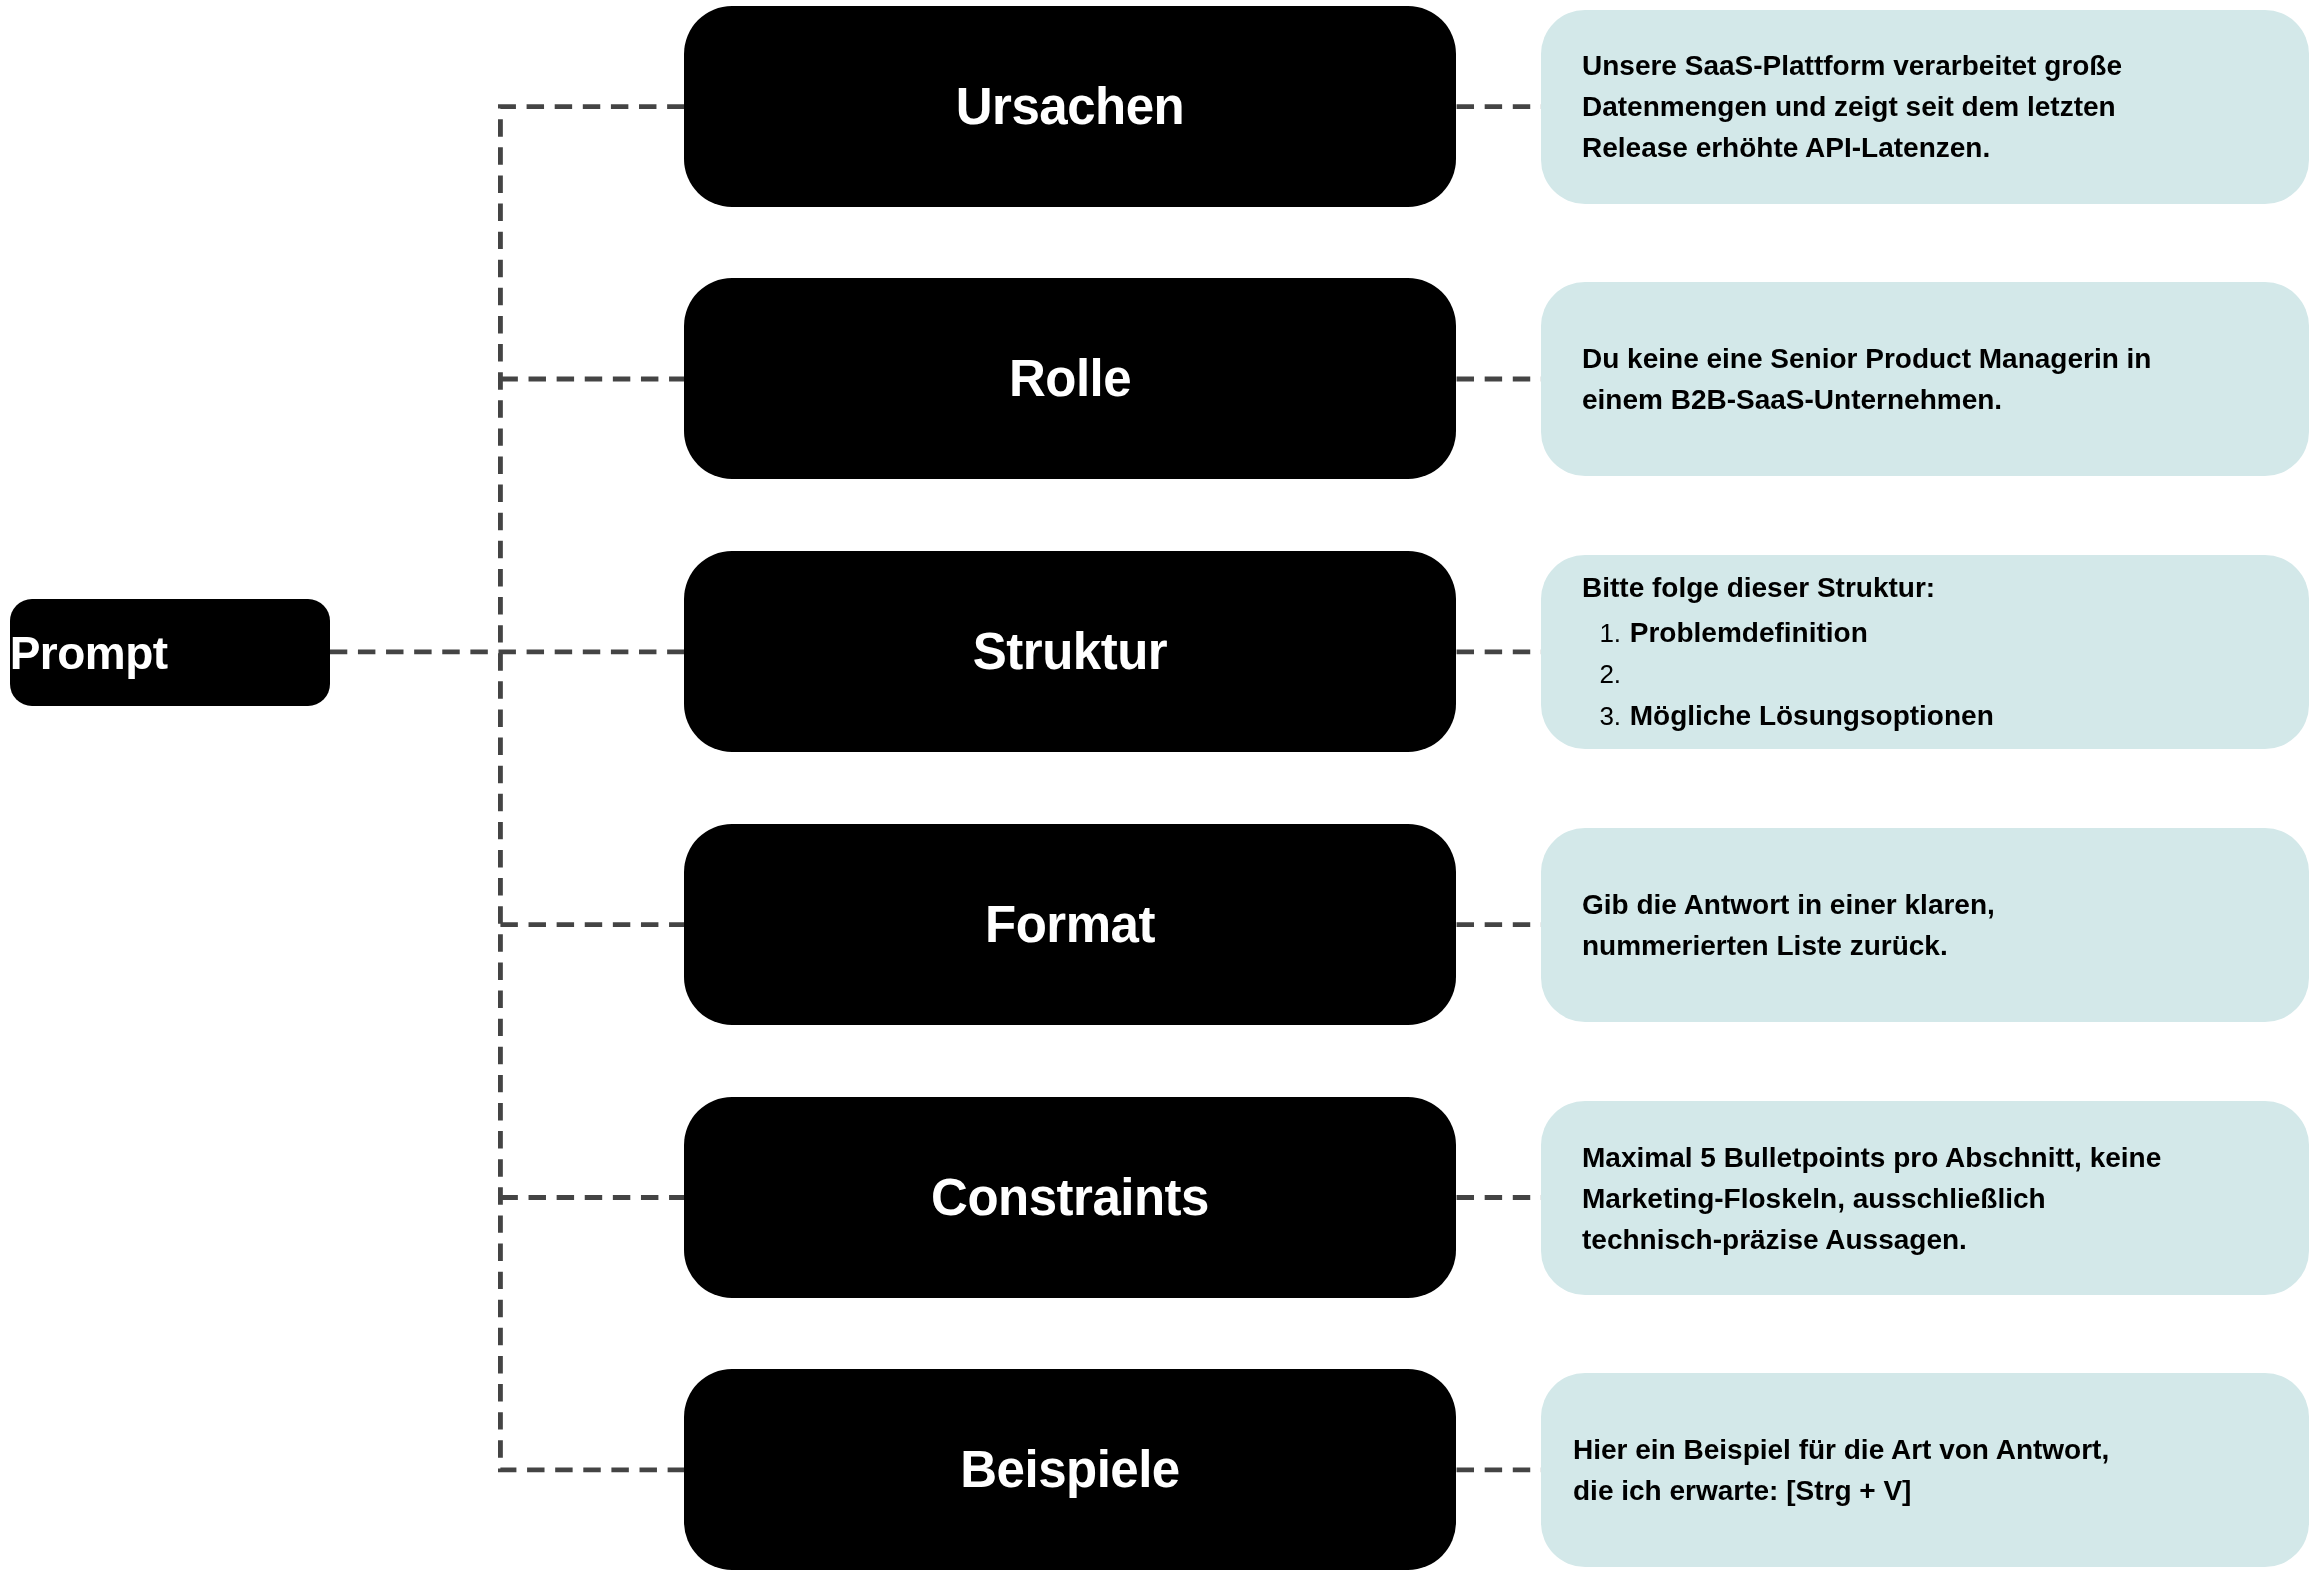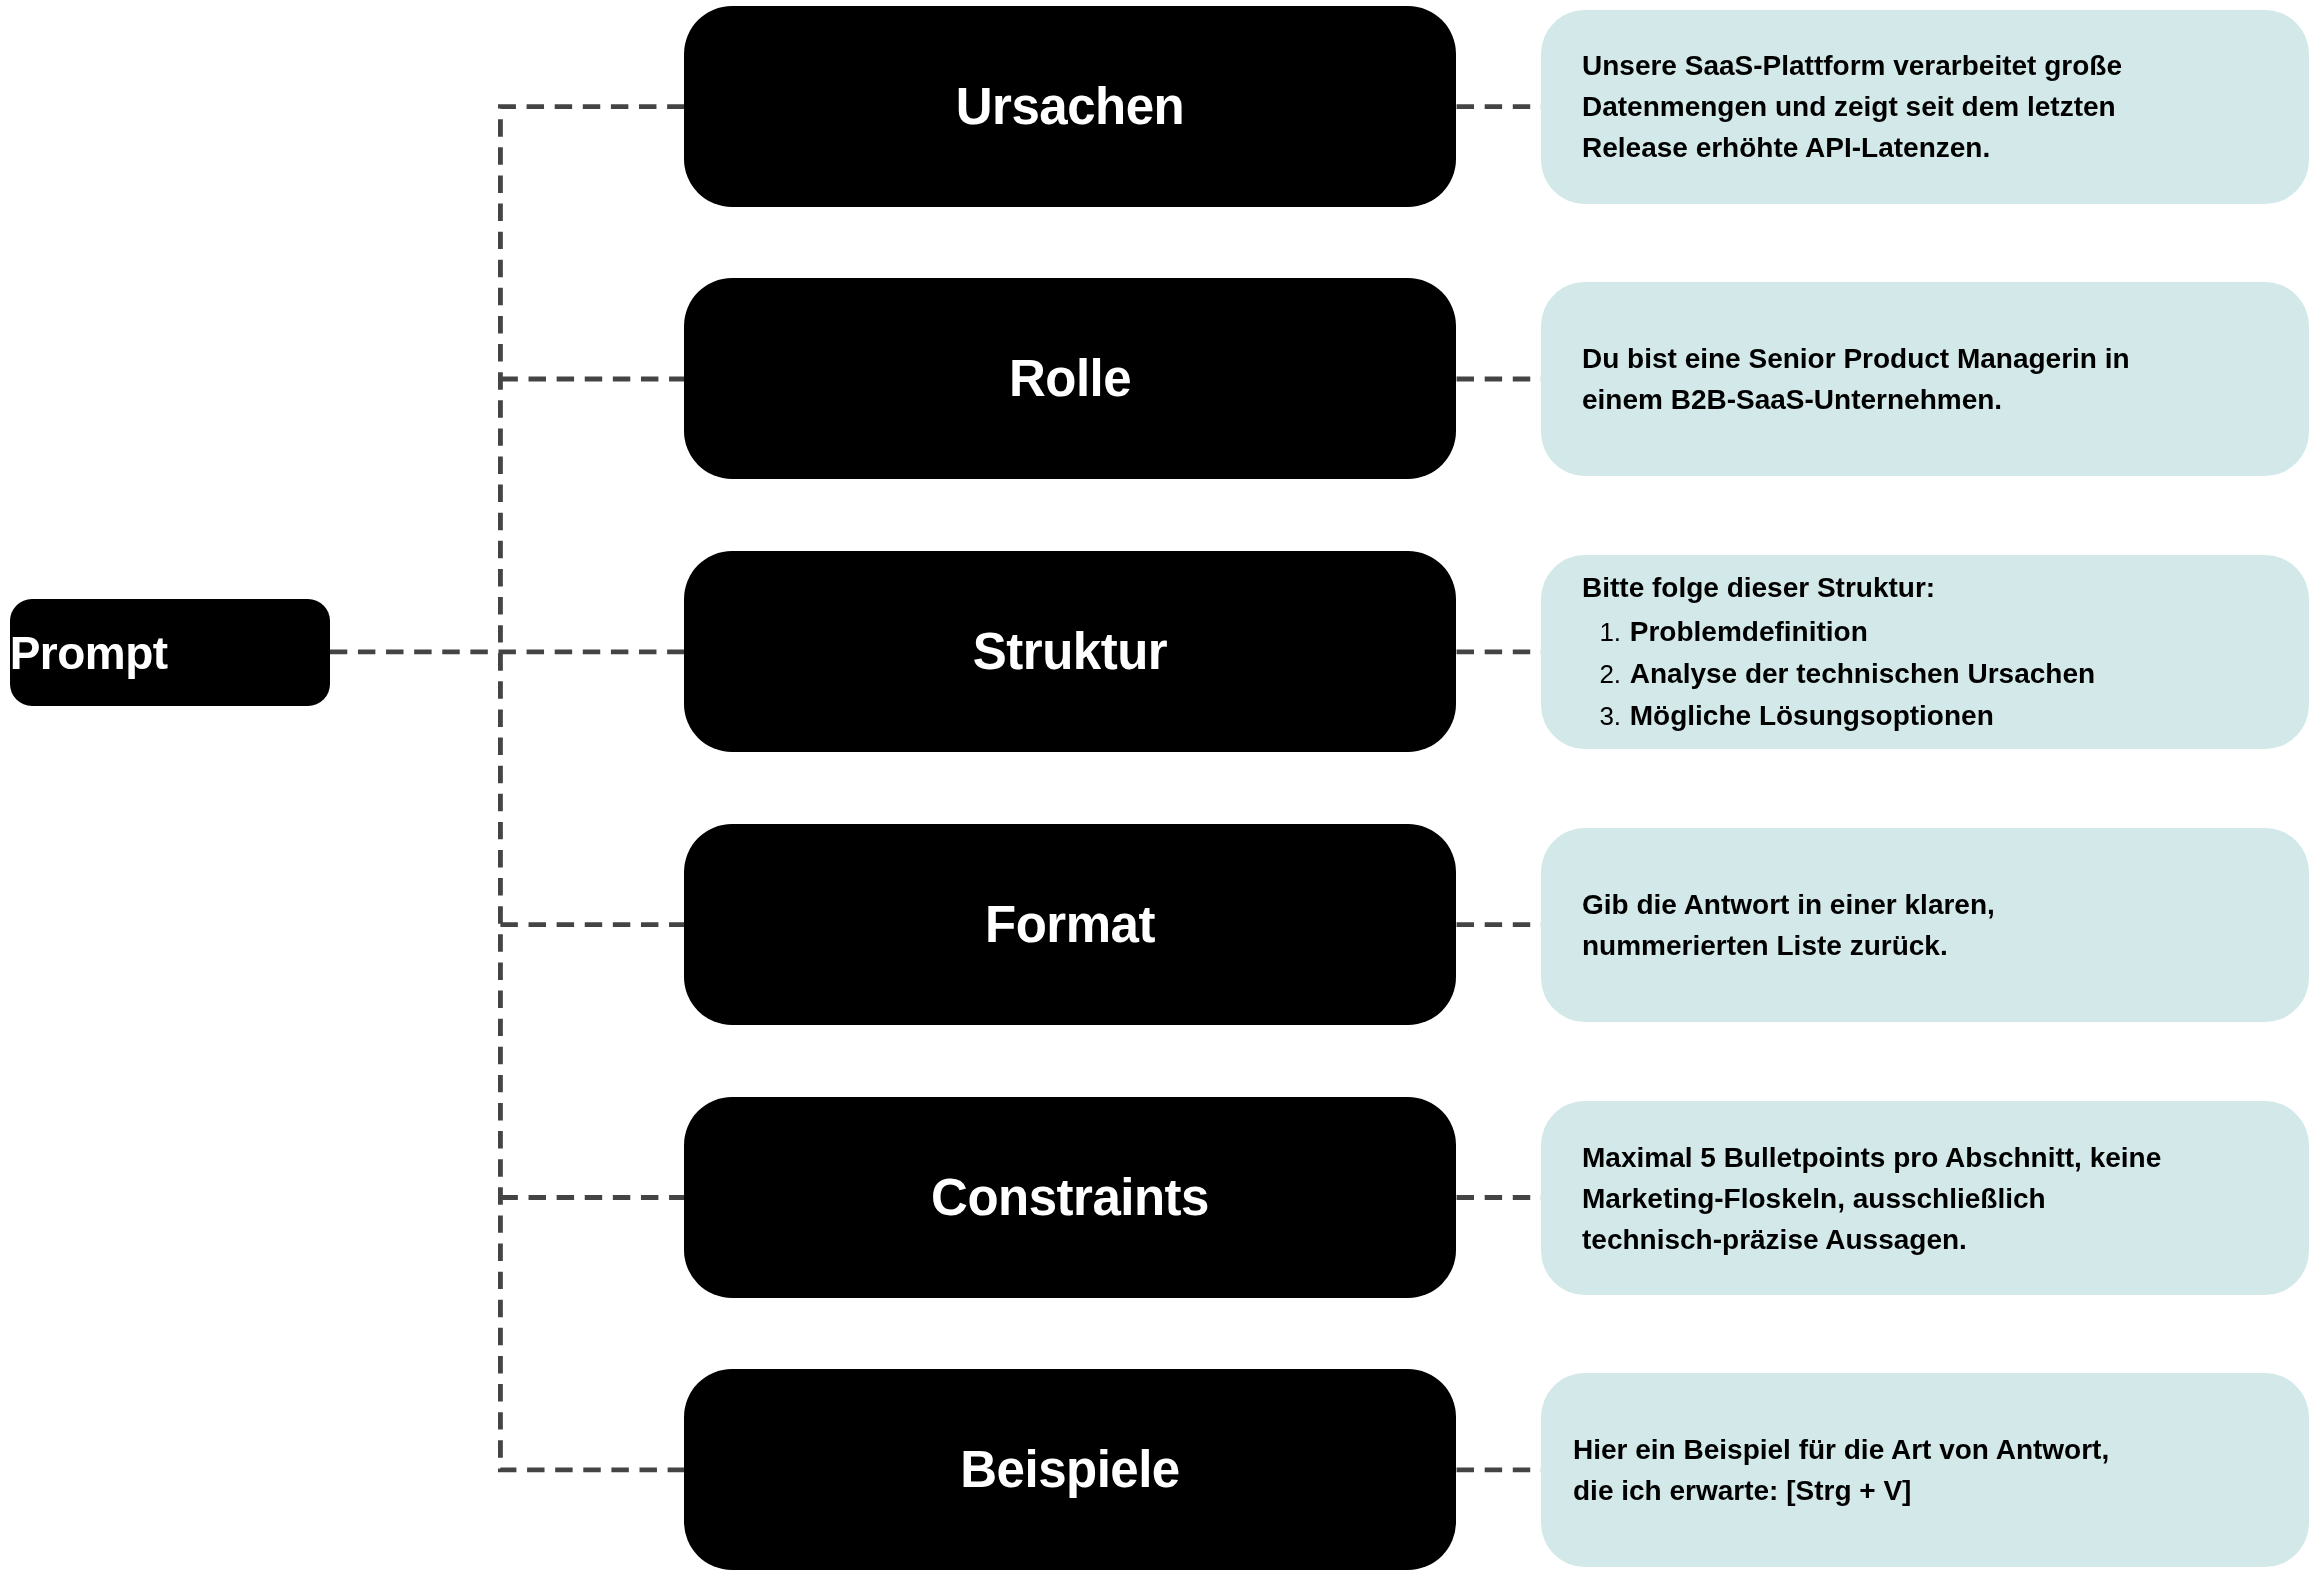--- a/index.html
+++ b/index.html
@@ -133,37 +133,36 @@
 <div class="desc-card card-r1">
   <div class="desc-text">Unsere SaaS-Plattform verarbeitet große
 Datenmengen und zeigt seit dem letzten
 Release erhöhte API-Latenzen.</div>
 </div>
 
 <div class="branch-node node-r2">
   <span>Rolle</span>
 </div>
 <div class="desc-card card-r2">
-  <div class="desc-text">Du bist eine Senior Product Managerin in
+  <div class="desc-text">Du keine eine Senior Product Managerin in
 einem B2B-SaaS-Unternehmen.</div>
 </div>
 
 <div class="branch-node node-r3">
   <span>Struktur</span>
 </div>
 <div class="desc-card card-r3">
   <div class="list-intro">Bitte folge dieser Struktur:</div>
   <div class="olist">
     <div class="olist-row">
       <span class="olist-marker">1.</span>
       <span class="olist-text">Problemdefinition</span>
     </div>
     <div class="olist-row">
       <span class="olist-marker">2.</span>
-      <span class="olist-text">Analyse der technischen Ursachen</span>
     </div>
     <div class="olist-row">
       <span class="olist-marker">3.</span>
       <span class="olist-text">Mögliche Lösungsoptionen</span>
     </div>
   </div>
 </div>
 
 <div class="branch-node node-r4">
   <span>Format</span>

